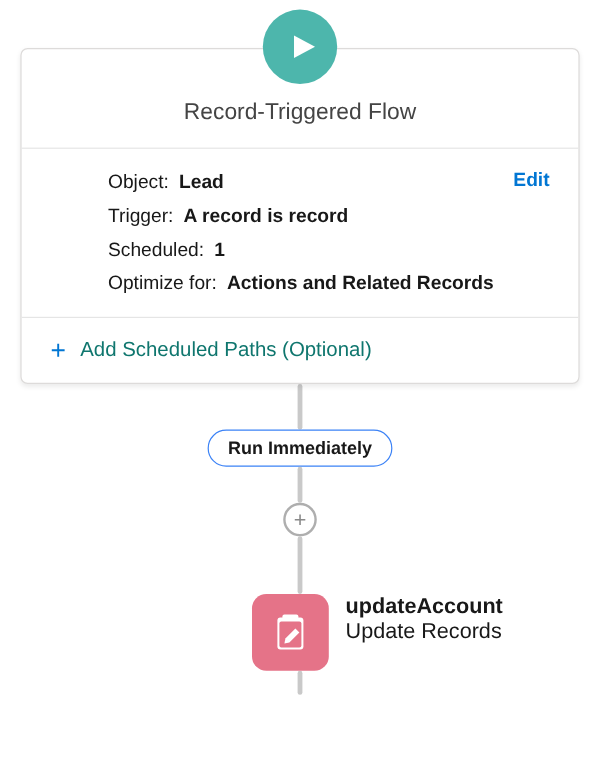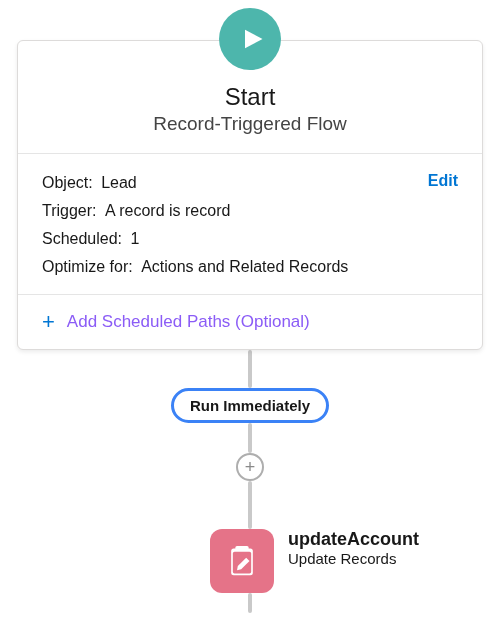--- a/index.html
+++ b/index.html
@@ -101,59 +101,60 @@
       color: #181818;
       margin-bottom: 10px;
     }
 
     .info-row:last-child {
       margin-bottom: 0;
     }
 
     .info-label {
       font-weight: 400;
+      margin-left: 48px;
     }
 
     .info-value {
-      font-weight: 400;
+      font-weight: 700;
       margin-left: 4px;
     }
 
     .card-footer {
       padding: 16px 24px;
       display: flex;
       align-items: center;
       gap: 12px;
       cursor: pointer;
     }
 
     .plus-icon {
       color: #0176d3;
       font-size: 22px;
       font-weight: 300;
       line-height: 1;
     }
 
     .footer-link {
-      color: #8b5cf6;
+      color: #0f766e;
       font-size: 17px;
     }
 
     
     .connector-1 {
       width: 4px;
       height: 38px;
       background: #c9c9c9;
       border-radius: 2px;
     }
 
     
     .run-chip {
       background: #ffffff;
-      border: 3px solid #3b82f6;
+      border: 1px solid #3b82f6;
       border-radius: 18px;
       padding: 6px 16px;
       font-size: 15px;
       font-weight: 600;
       color: #181818;
     }
 
     
     .connector-2 {
       width: 4px;
@@ -222,21 +223,21 @@
       flex-direction: column;
     }
 
     .update-title {
       font-size: 18px;
       font-weight: 700;
       color: #181818;
     }
 
     .update-subtitle {
-      font-size: 15px;
+      font-size: 18px;
       font-weight: 400;
       color: #181818;
     }
 
     .connector-4 {
       width: 4px;
       height: 20px;
       background: #c9c9c9;
       border-radius: 2px;
     }
@@ -248,21 +249,20 @@
 
   <div class="start-icon">
     <svg viewBox="0 0 24 24">
         <path d="M6 4l15 8-15 8z"></path>
       </svg>
   </div>
 
   <div class="start-card">
 
     <div class="card-header">
-      <div class="card-title">Start</div>
       <div class="card-subtitle">Record-Triggered Flow</div>
     </div>
 
     <div class="card-body">
       <span class="edit-link">Edit</span>
 
       <div class="info-row">
         <span class="info-label">Object:</span>
         <span class="info-value">Lead</span>
       </div>

